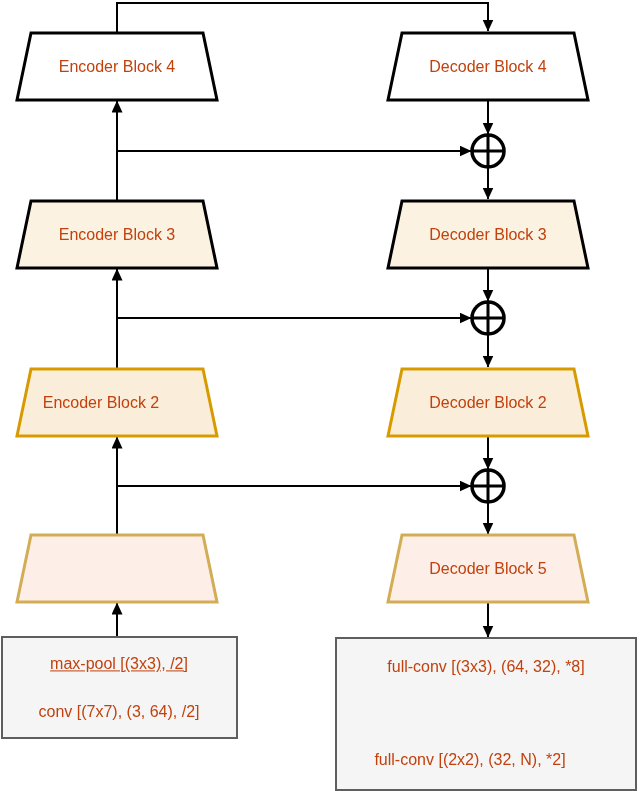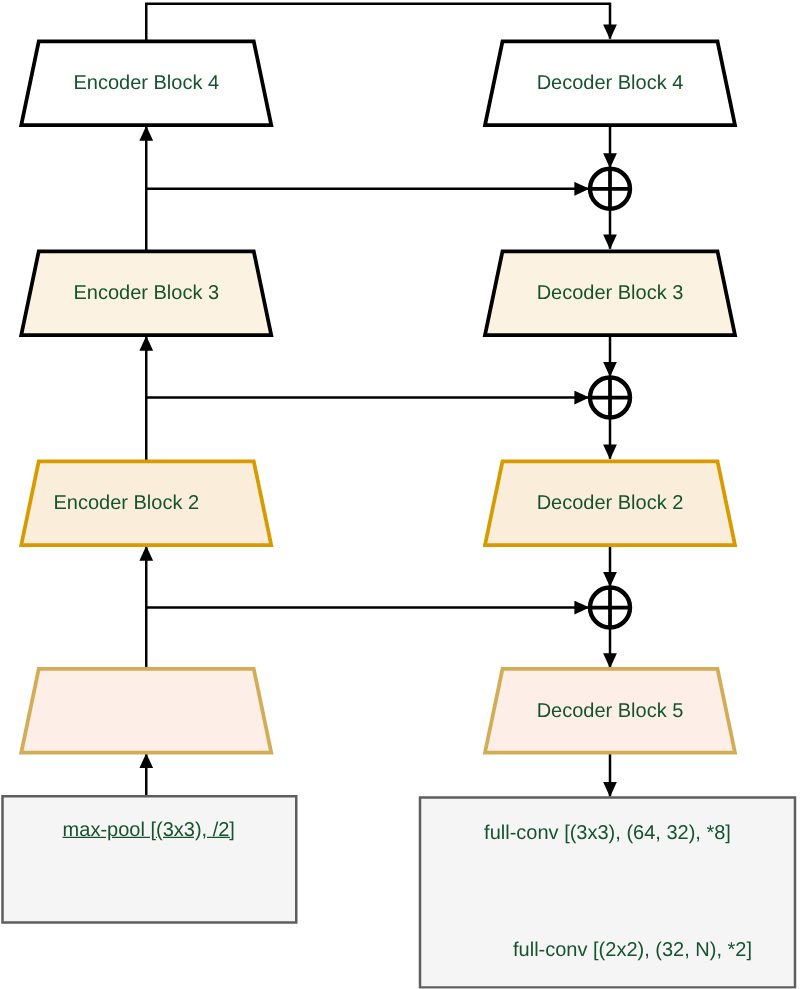--- a/index.html
+++ b/index.html
@@ -18,21 +18,21 @@
   .stage svg {
     position: absolute;
     left: 0;
     top: 0;
   }
   .label {
     position: absolute;
     transform: translate(-50%, -50%);
     font-size: 16px;
     line-height: 1.2;
-    color: #14532d;
+    color: #c2410c;
     white-space: nowrap;
     text-align: center;
   }
   .connector {
     stroke: #000000;
     stroke-width: 2;
     fill: none;
   }
   .block-border {
     stroke-width: 3;
@@ -112,17 +112,18 @@
   <div class="label" style="left:117px; top:67px;">Encoder Block 4</div>
   <div class="label" style="left:117px; top:235px;">Encoder Block 3</div>
   <div class="label" style="left:101px; top:403px;">Encoder Block 2</div>
 
   <div class="label" style="left:488px; top:67px;">Decoder Block 4</div>
   <div class="label" style="left:488px; top:235px;">Decoder Block 3</div>
   <div class="label" style="left:488px; top:403px;">Decoder Block 2</div>
   <div class="label" style="left:488px; top:569px;">Decoder Block 5</div>
 
   <div class="label" style="left:119px; top:664px;text-decoration:underline;">max-pool [(3x3), /2]</div>
+  <div class="label" style="left:119px; top:712px;">conv [(7x7), (3, 64), /2]</div>
 
   <div class="label" style="left:486px; top:667px;">full-conv [(3x3), (64, 32), *8]</div>
-  <div class="label" style="left:470px; top:760px;margin-left:36px;">full-conv [(2x2), (32, N), *2]</div>
+  <div class="label" style="left:470px; top:760px;">full-conv [(2x2), (32, N), *2]</div>
 
 </div>
 
 </body></html>

